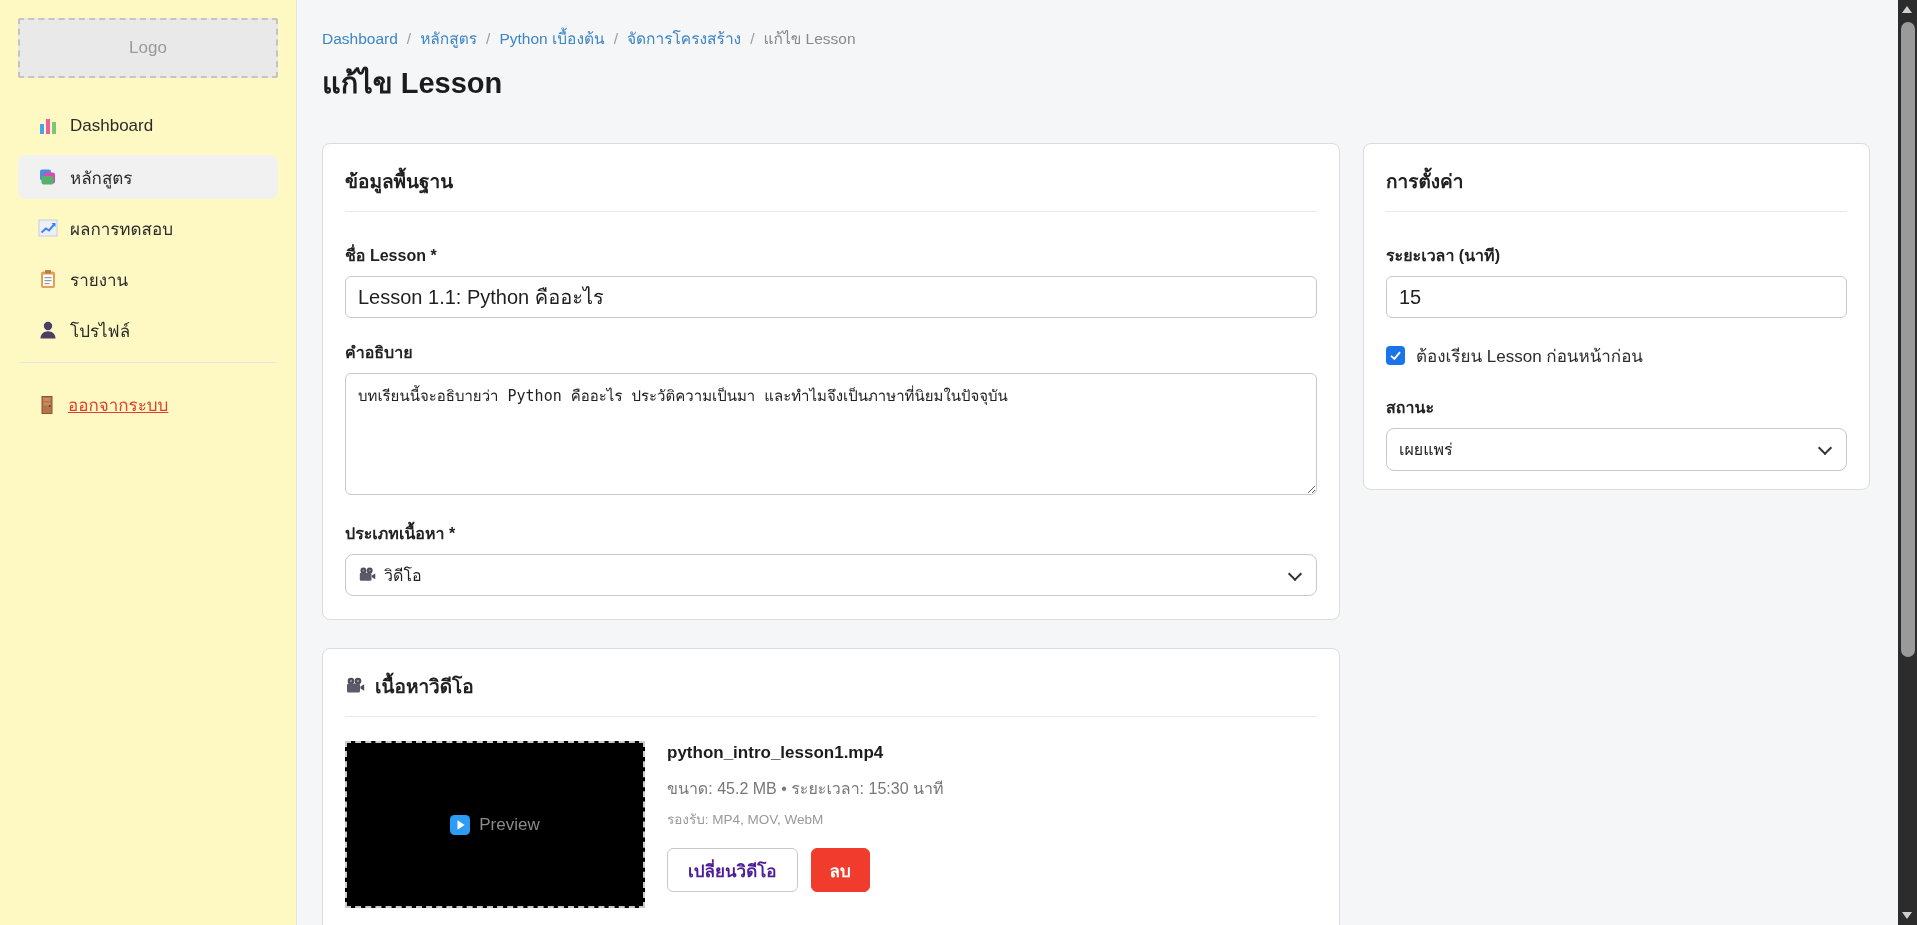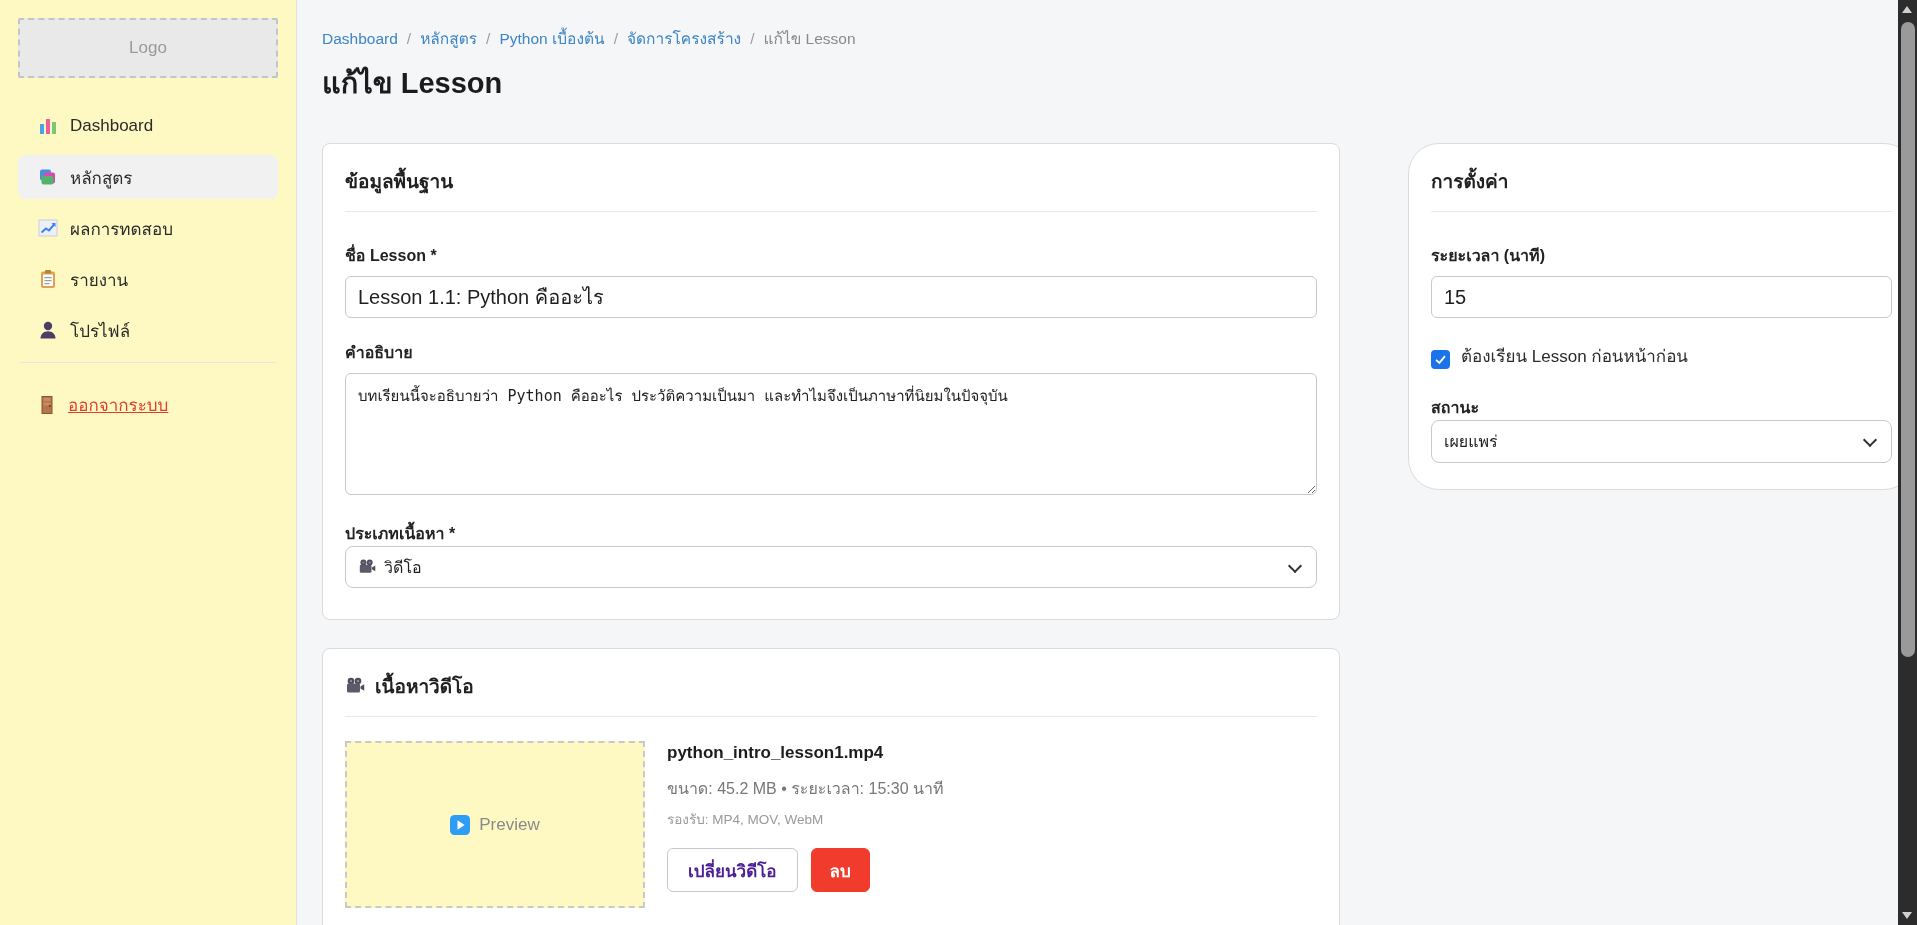--- a/index.html
+++ b/index.html
@@ -40,55 +40,55 @@
   }
   .breadcrumb a { color:#3d85c6; text-decoration:none; cursor:pointer; }
   .breadcrumb .sep { color:#9aa0a6; }
   .breadcrumb .current { color:#8a8a8a; }
   .page-title { position:absolute; left:24px; top:60px; font-size:29px; font-weight:bold; color:#1c1c1c; }
   .card {
     position:absolute; background:#ffffff; border:1px solid #dcdcdc;
     border-radius:8px; padding:22px;
   }
   .card-basic { left:24px; top:143px; width:1018px; height:477px; }
-  .card-settings { left:1110px; top:143px; width:507px; height:347px;border-radius:31px; }
+  .card-settings { left:1065px; top:143px; width:507px; height:347px; }
   .card-video { left:24px; top:648px; width:1018px; height:330px; }
   .card h2 { font-size:19px; font-weight:bold; color:#202020; }
   .card-divider { border:none; border-top:1px solid #e8e8e8; margin:15px 0 0 0; }
   .form-label { display:block; margin-top:31px; font-size:16px; font-weight:bold; color:#222; }
   .text-input {
     margin-top:8px; width:100%; height:42px; border:1px solid #c9c9c9; border-radius:6px;
     padding:0 12px; font-size:20px; color:#1f1f1f; background:#fff;
     font-family:"Liberation Sans","DejaVu Sans",sans-serif;
   }
   .textarea {
     margin-top:8px; width:100%; height:122px; border:1px solid #c9c9c9; border-radius:6px;
     padding:10px 12px; font-size:15px; color:#1f1f1f; background:#fff;
     font-family:"DejaVu Sans Mono","Liberation Mono",monospace; resize:vertical;
   }
   .select-box {
-    position:relative; width:100%; height:42px; border:1px solid #c9c9c9;
+    margin-top:8px; position:relative; width:100%; height:42px; border:1px solid #c9c9c9;
     border-radius:8px; background:#fff; display:flex; align-items:center;
     padding:0 20px 0 12px; font-size:16px; cursor:pointer; gap:8px;
   }
   .chevron {
     position:absolute; right:16px; top:14px; width:10px; height:10px;
     border-right:2px solid #333; border-bottom:2px solid #333; transform:rotate(45deg);
   }
-  .check-row { display:flex; align-items:flex-end; margin-top:24px; cursor:pointer; }
+  .check-row { display:flex; align-items:center; margin-top:24px; cursor:pointer; }
   .checkbox {
     width:19px; height:19px; background:#1a73e8; border-radius:4px;
     display:flex; align-items:center; justify-content:center; flex:0 0 19px;
   }
   .check-label { margin-left:11px; font-size:17px; color:#2b2b2b; }
   
   .video-header { display:flex; align-items:center; gap:10px; }
   .video-row { display:flex; margin-top:24px; }
   .preview-box {
-    width:300px; height:167px; background:#fef9c3; border:2px dashed #c9c9c9;
+    width:300px; height:167px; background:#000000; border:2px dashed #c9c9c9;
     display:flex; align-items:center; justify-content:center; gap:9px; flex:0 0 300px;
     color:#8a8a8a; font-size:17px;
   }
   .video-info { margin-left:22px; padding-top:2px; }
   .file-name { font-size:17px; font-weight:bold; color:#1c1c1c; }
   .file-meta { margin-top:13px; font-size:16px; color:#777; }
   .file-formats { margin-top:7px; font-size:13.5px; color:#9a9a9a; }
   .btn-row { display:flex; gap:13px; margin-top:18px; }
   .btn {
     height:44px; border-radius:6px; font-size:17px; font-weight:bold; cursor:pointer;

